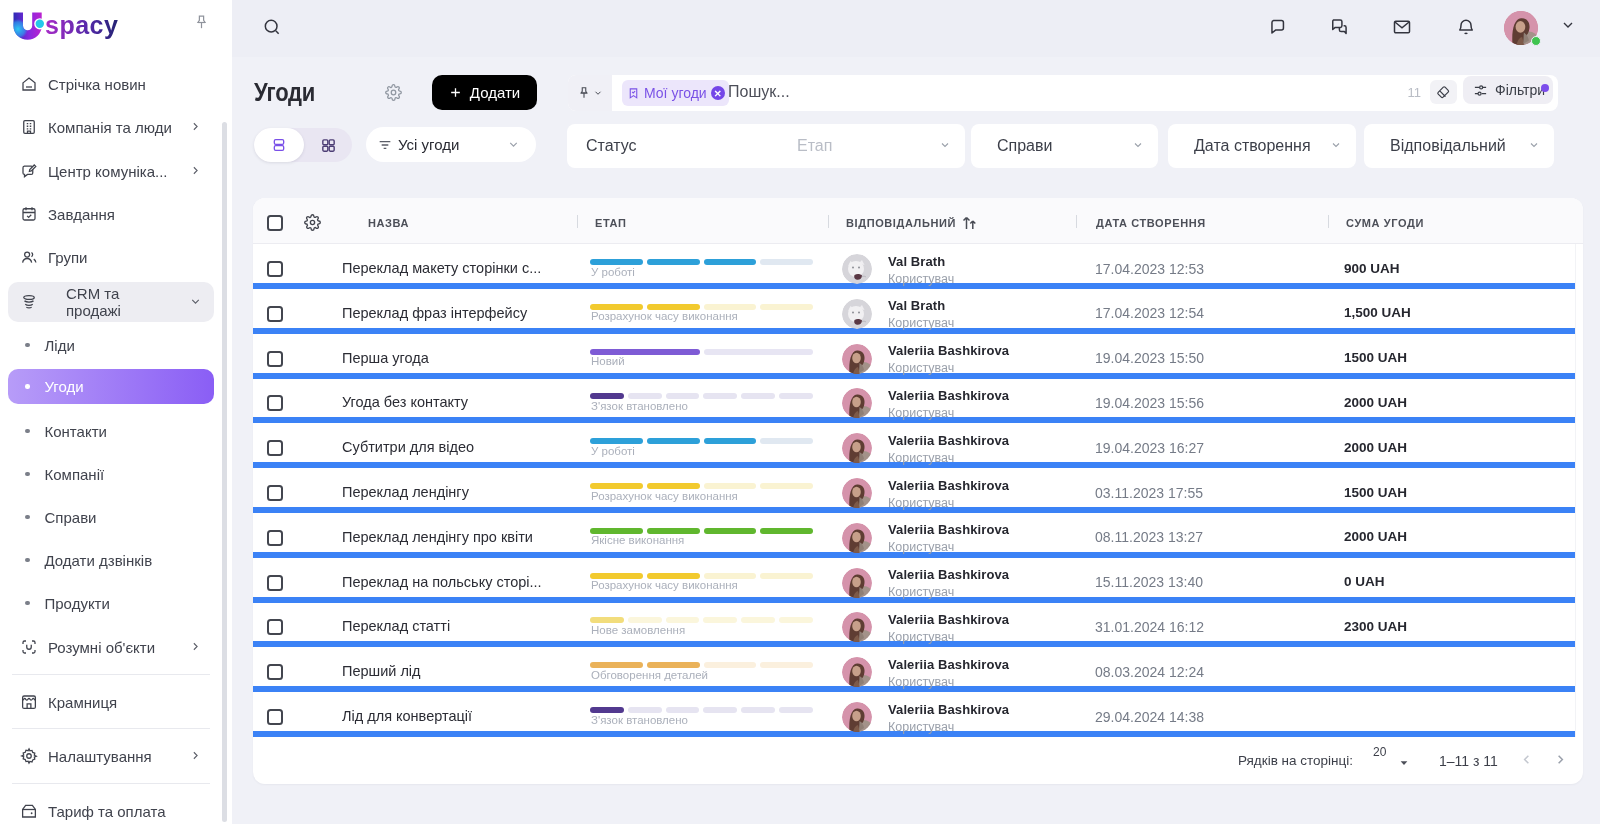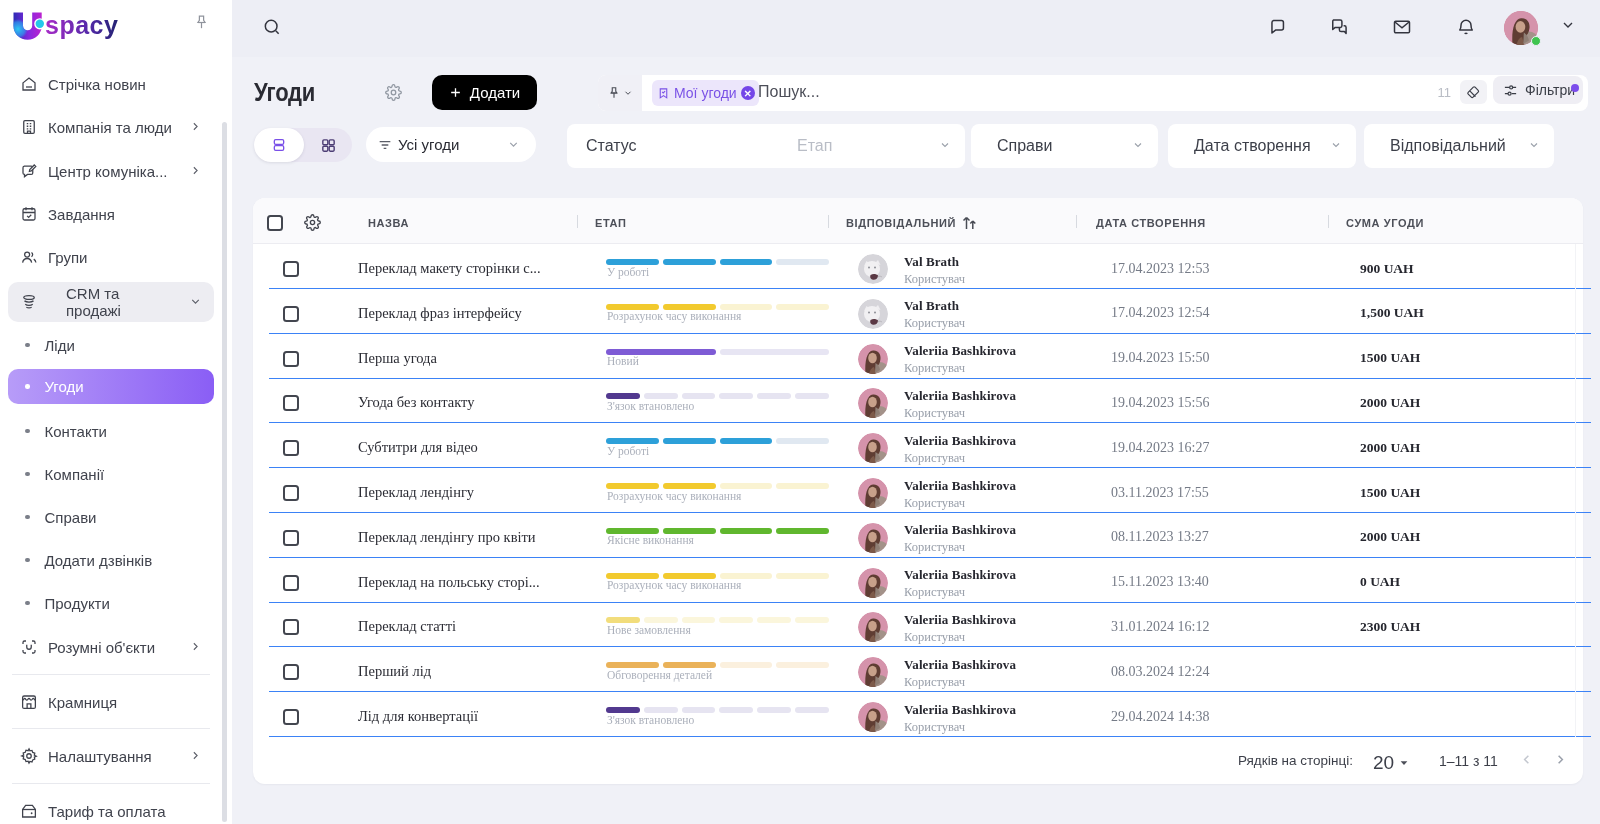--- a/index.html
+++ b/index.html
@@ -22,21 +22,21 @@
 .sb-div { position:absolute; left:12px; width:198px; height:1px; background:#e8e9ee; }
 
 
 #topbar { position:absolute; left:232px; top:0; width:1368px; height:57px; background:#edeef5; }
 .tbicon { position:absolute; top:17px; color:#33343e; }
 
 
 #pgtitle { position:absolute; left:254px; top:78px; font-size:25px; font-weight:700; color:#2a2b33; letter-spacing:-0.3px; transform:scaleX(0.88); transform-origin:0 0; }
 #hgear { position:absolute; left:385px; top:84px; color:#9097a1; }
 #btn-add { position:absolute; left:432px; top:75px; width:105px; height:35px; background:#000000; border-radius:10px; color:#fff; font-size:15px; display:flex; align-items:center; justify-content:center; gap:8px; }
-#searchbar { position:absolute; left:598px; top:75px; width:990px; height:36px; background:#fff; border-radius:8px; }
+#searchbar { position:absolute; left:568px; top:75px; width:990px; height:36px; background:#fff; border-radius:8px; }
 #searchbar .pinzone { position:absolute; left:0; top:0; width:44px; height:36px; background:#f0f0f6; border-radius:8px 0 0 8px; display:flex; align-items:center; justify-content:center; gap:2px; color:#4a4d56; }
 .chip { position:absolute; left:54px; top:5px; height:26px; background:#ece6fb; border-radius:6px; display:flex; align-items:center; padding:0 4px 0 5px; gap:4px; color:#7a52e6; font-size:14px; }
 .chip .xc { width:14px; height:14px; border-radius:50%; background:#7546e8; color:#fff; display:flex; align-items:center; justify-content:center; font-size:9.5px; font-weight:700; }
 #searchph { position:absolute; left:160px; top:8px; font-size:16px; color:#4c4e58; }
 #cnt11 { position:absolute; right:137px; top:10px; font-size:13px; color:#b9bdc5; }
 #eraser { position:absolute; right:101px; top:5px; width:27px; height:24px; background:#f2f2f6; border-radius:6px; color:#3c3f49; display:flex; align-items:center; justify-content:center; }
 #btn-filter { position:absolute; right:5px; top:1px; width:90px; height:28px; background:#efeef4; border-radius:8px; display:flex; align-items:center; justify-content:flex-start; padding-left:10px; gap:7px; font-size:14px; color:#3a3d46; }
 #fdot { position:absolute; right:4px; top:8px; width:8px; height:8px; border-radius:50%; background:#7c4deb; }
 
 
@@ -45,21 +45,21 @@
 #toggle .right { position:absolute; right:0; top:0; width:48px; height:34px; display:flex; align-items:center; justify-content:center; color:#4d3e75; }
 #alldeals { position:absolute; left:366px; top:127px; width:170px; height:35px; background:#fff; border-radius:18px; display:flex; align-items:center; font-size:15px; color:#2a2b33; }
 .fbox { position:absolute; top:124px; height:44px; background:#fff; border-radius:8px; display:flex; align-items:center; padding-left:26px; font-size:16px; color:#3c3f49; }
 .fbox .chev { position:absolute; right:14px; color:#9aa0aa; }
 
 
 #card { position:absolute; left:253px; top:198px; width:1330px; height:586px; background:#fff; border-radius:12px; box-shadow:0 1px 2px rgba(80,80,110,.06); }
 #thead { position:absolute; left:0; top:0; width:1330px; height:46px; background:#fafafc; border-radius:12px 12px 0 0; border-bottom:1px solid #ececf1; }
 .hlabel { position:absolute; top:19px; font-size:11px; font-weight:700; color:#4c4f58; letter-spacing:0.6px; }
 .hdiv { position:absolute; top:17px; width:1px; height:13px; background:#d7dae0; }
-.row { position:absolute; left:16px; width:1322px; height:45px; border-bottom:1px solid #3b82f6;font-family:Liberation Serif, serif; }
+.row { position:absolute; left:0; width:1322px; height:45px; border-bottom:6px solid #3b82f6; }
 .cb { position:absolute; width:16px; height:16px; border:2px solid #43464f; border-radius:3.5px; background:#fff; }
 .nm { position:absolute; left:89px; top:16px; font-size:14.5px; color:#2b2c34; width:240px; white-space:nowrap; overflow:hidden; }
 .bar { position:absolute; left:337px; top:15px; width:223px; height:6px; display:flex; gap:4px; }
 .bar i { height:6px; border-radius:3px; flex:none; }
 .slb { position:absolute; left:338px; top:21.5px; font-size:11.5px; color:#abb0bb; }
 .av { position:absolute; left:589px; top:10px; width:30px; height:30px; border-radius:50%; overflow:hidden; }
 .rnm { position:absolute; left:635px; top:9.5px; font-size:13px; font-weight:700; color:#26272f; letter-spacing:0.1px; }
 .rsub { position:absolute; left:635px; top:27.5px; font-size:12.5px; color:#9aa0ab; }
 .dt { position:absolute; left:842px; top:16.5px; font-size:14px; color:#757b87; }
 .sum { position:absolute; left:1091px; top:16.5px; font-size:13.5px; font-weight:700; color:#26272f; }
@@ -647,21 +647,21 @@
             <path d="M17.5 19c2.5 1.5 4 4 4.5 7l-5 3z" fill="#8f7f75"></path>
           </svg></div>
         <div class="rnm">Valeriia Bashkirova</div>
         <div class="rsub">Користувач</div>
         <div class="dt">29.04.2024 14:38</div>
       </div>
     </div>
   <div style="position:absolute;left:1322px;top:46px;width:1px;height:493px;background:#f2f3f6;"></div>
   <div id="tfoot">
     <span style="position:absolute;left:985px;top:16px;">Рядків на сторінці:</span>
-    <span style="position:absolute;left:1120px;top:15px;font-size:19px;">20</span>
+    <span style="position:absolute;left:1120px;top:8px;font-size:12px;">20</span>
     <svg style="position:absolute;left:1146px;top:21px;" width="10" height="10" viewBox="0 0 24 24" fill="#4c4f58">
         <path d="M4 8h16l-8 9z"></path>
       </svg>
     <span style="position:absolute;left:1186px;top:15.5px;font-size:14px;">1–11 з 11</span>
     <svg style="position:absolute;left:1266px;top:15px;" width="15" height="15" viewBox="0 0 24 24" fill="none" stroke="#c3c7cf" stroke-width="2.4">
         <path d="M15 6l-6 6 6 6"></path>
       </svg>
     <svg style="position:absolute;left:1300px;top:15px;" width="15" height="15" viewBox="0 0 24 24" fill="none" stroke="#9aa0ab" stroke-width="2.4">
         <path d="M9 6l6 6-6 6"></path>
       </svg>

